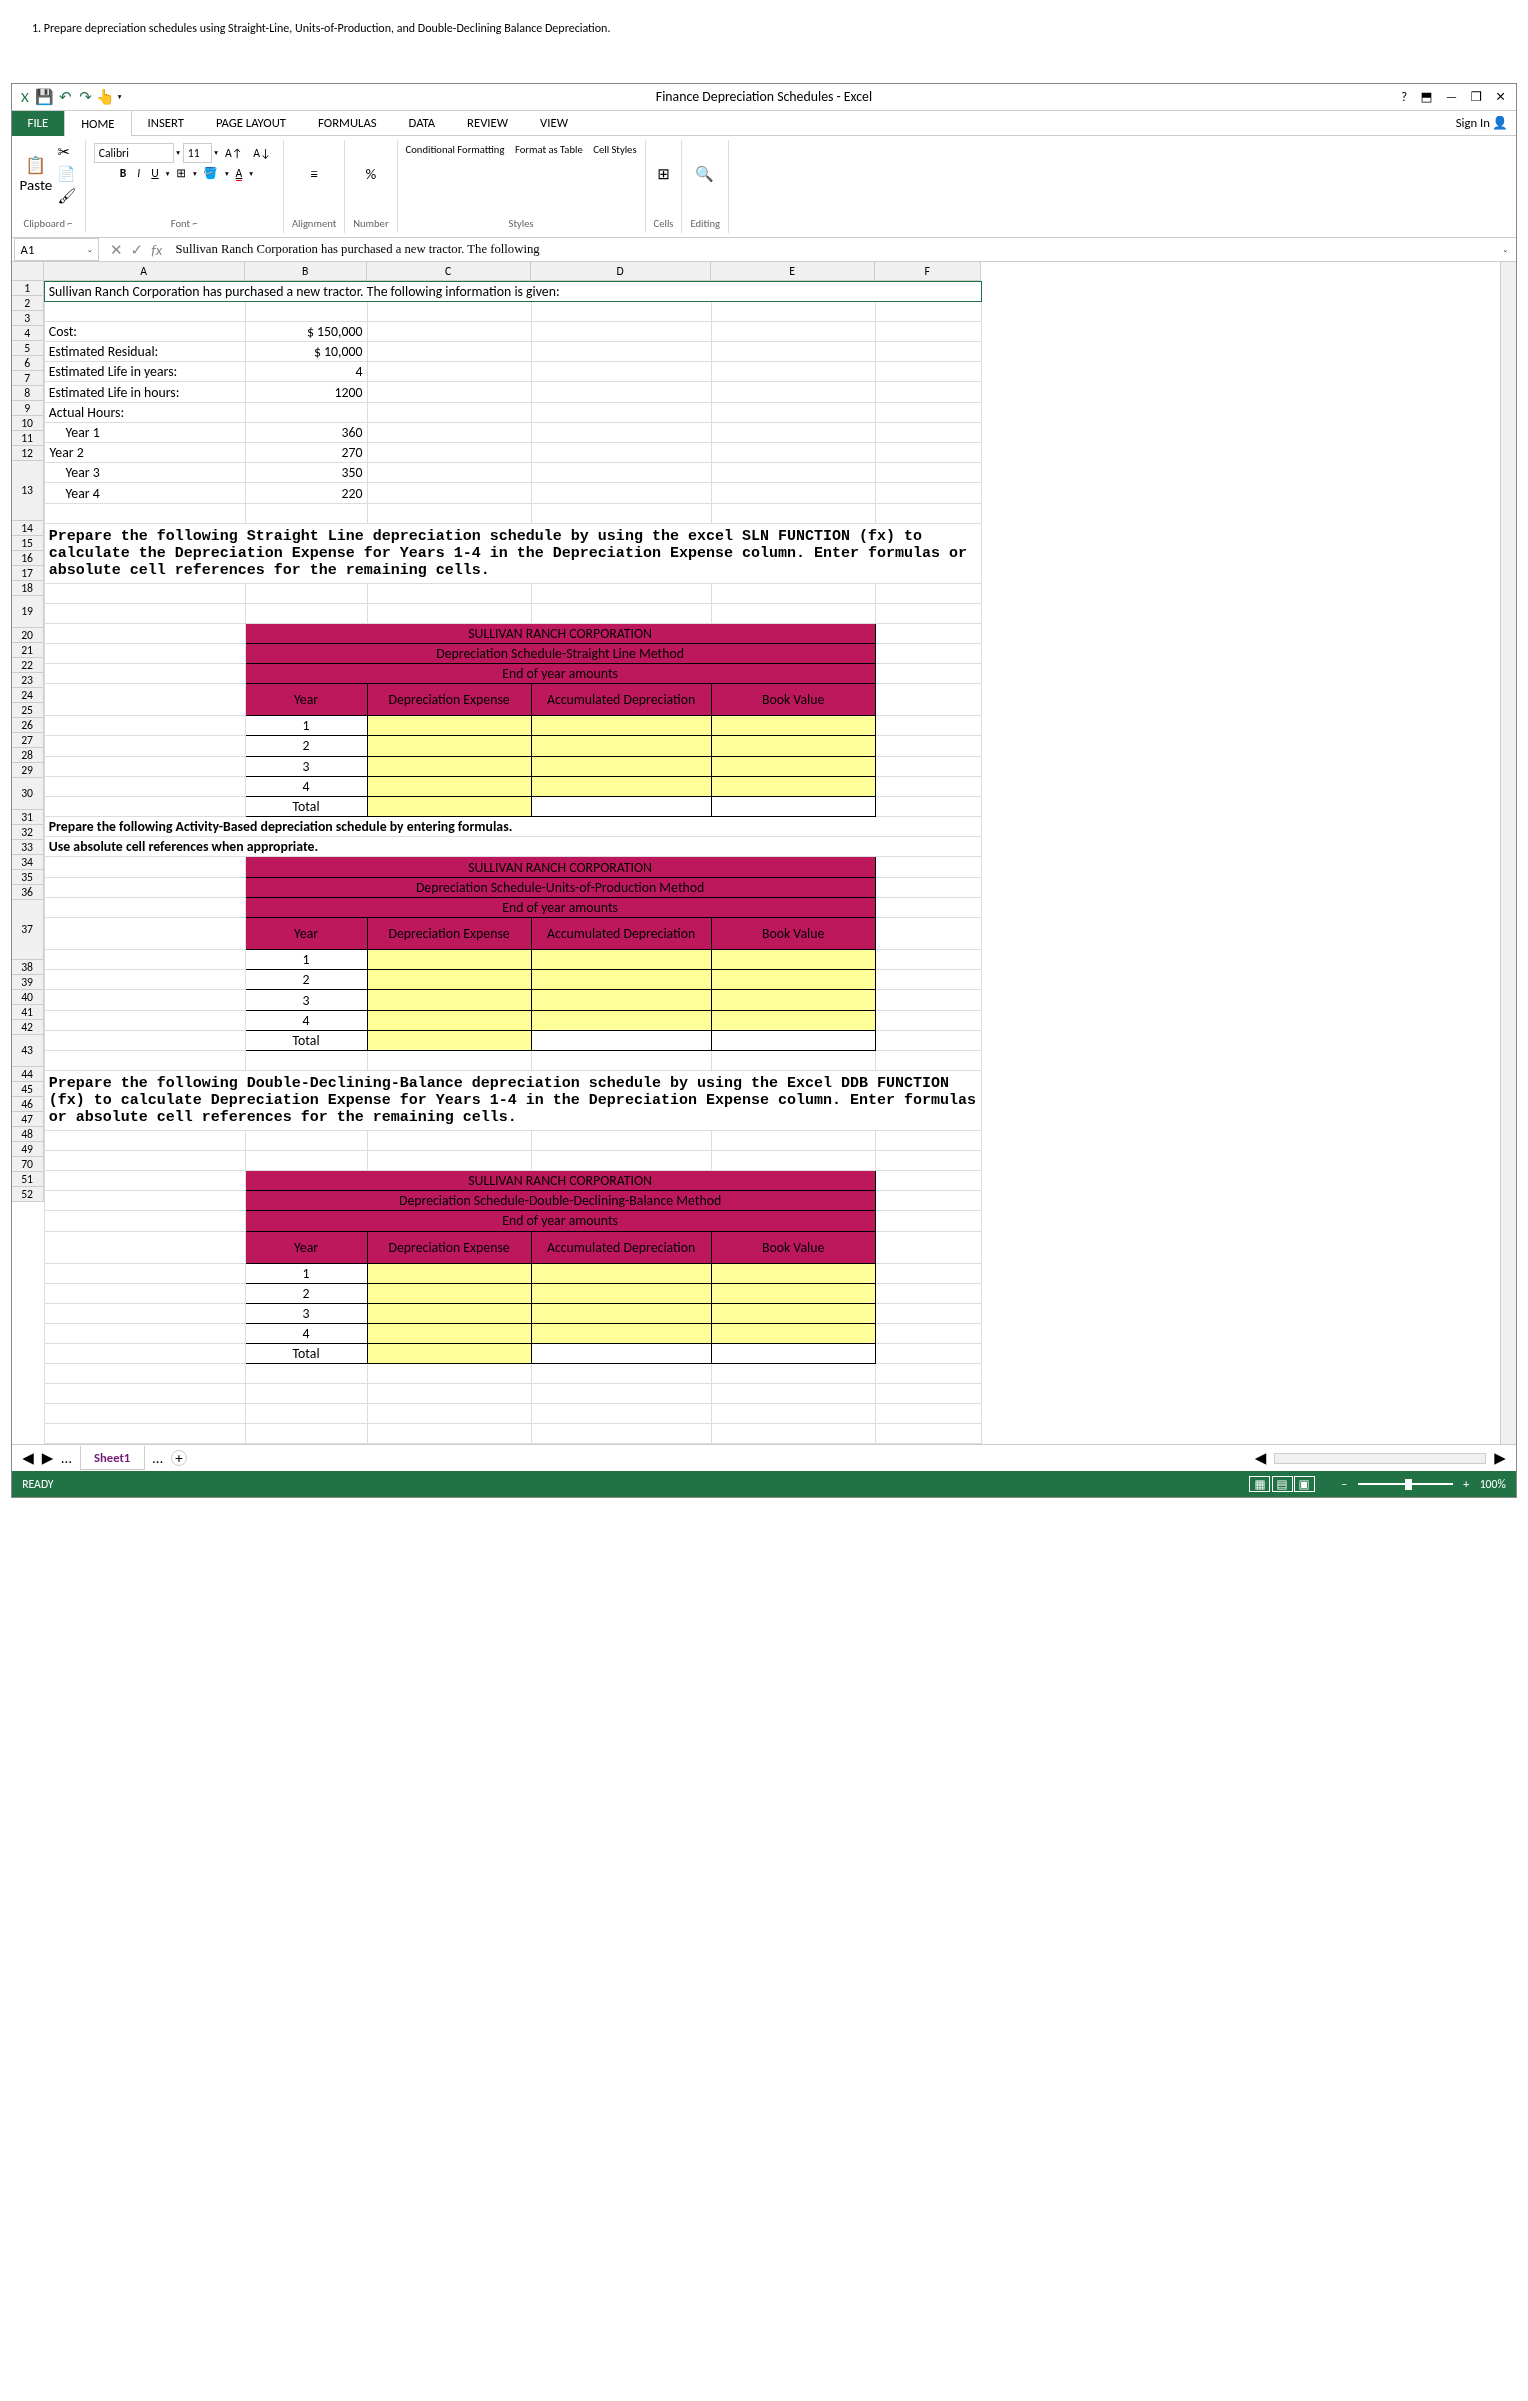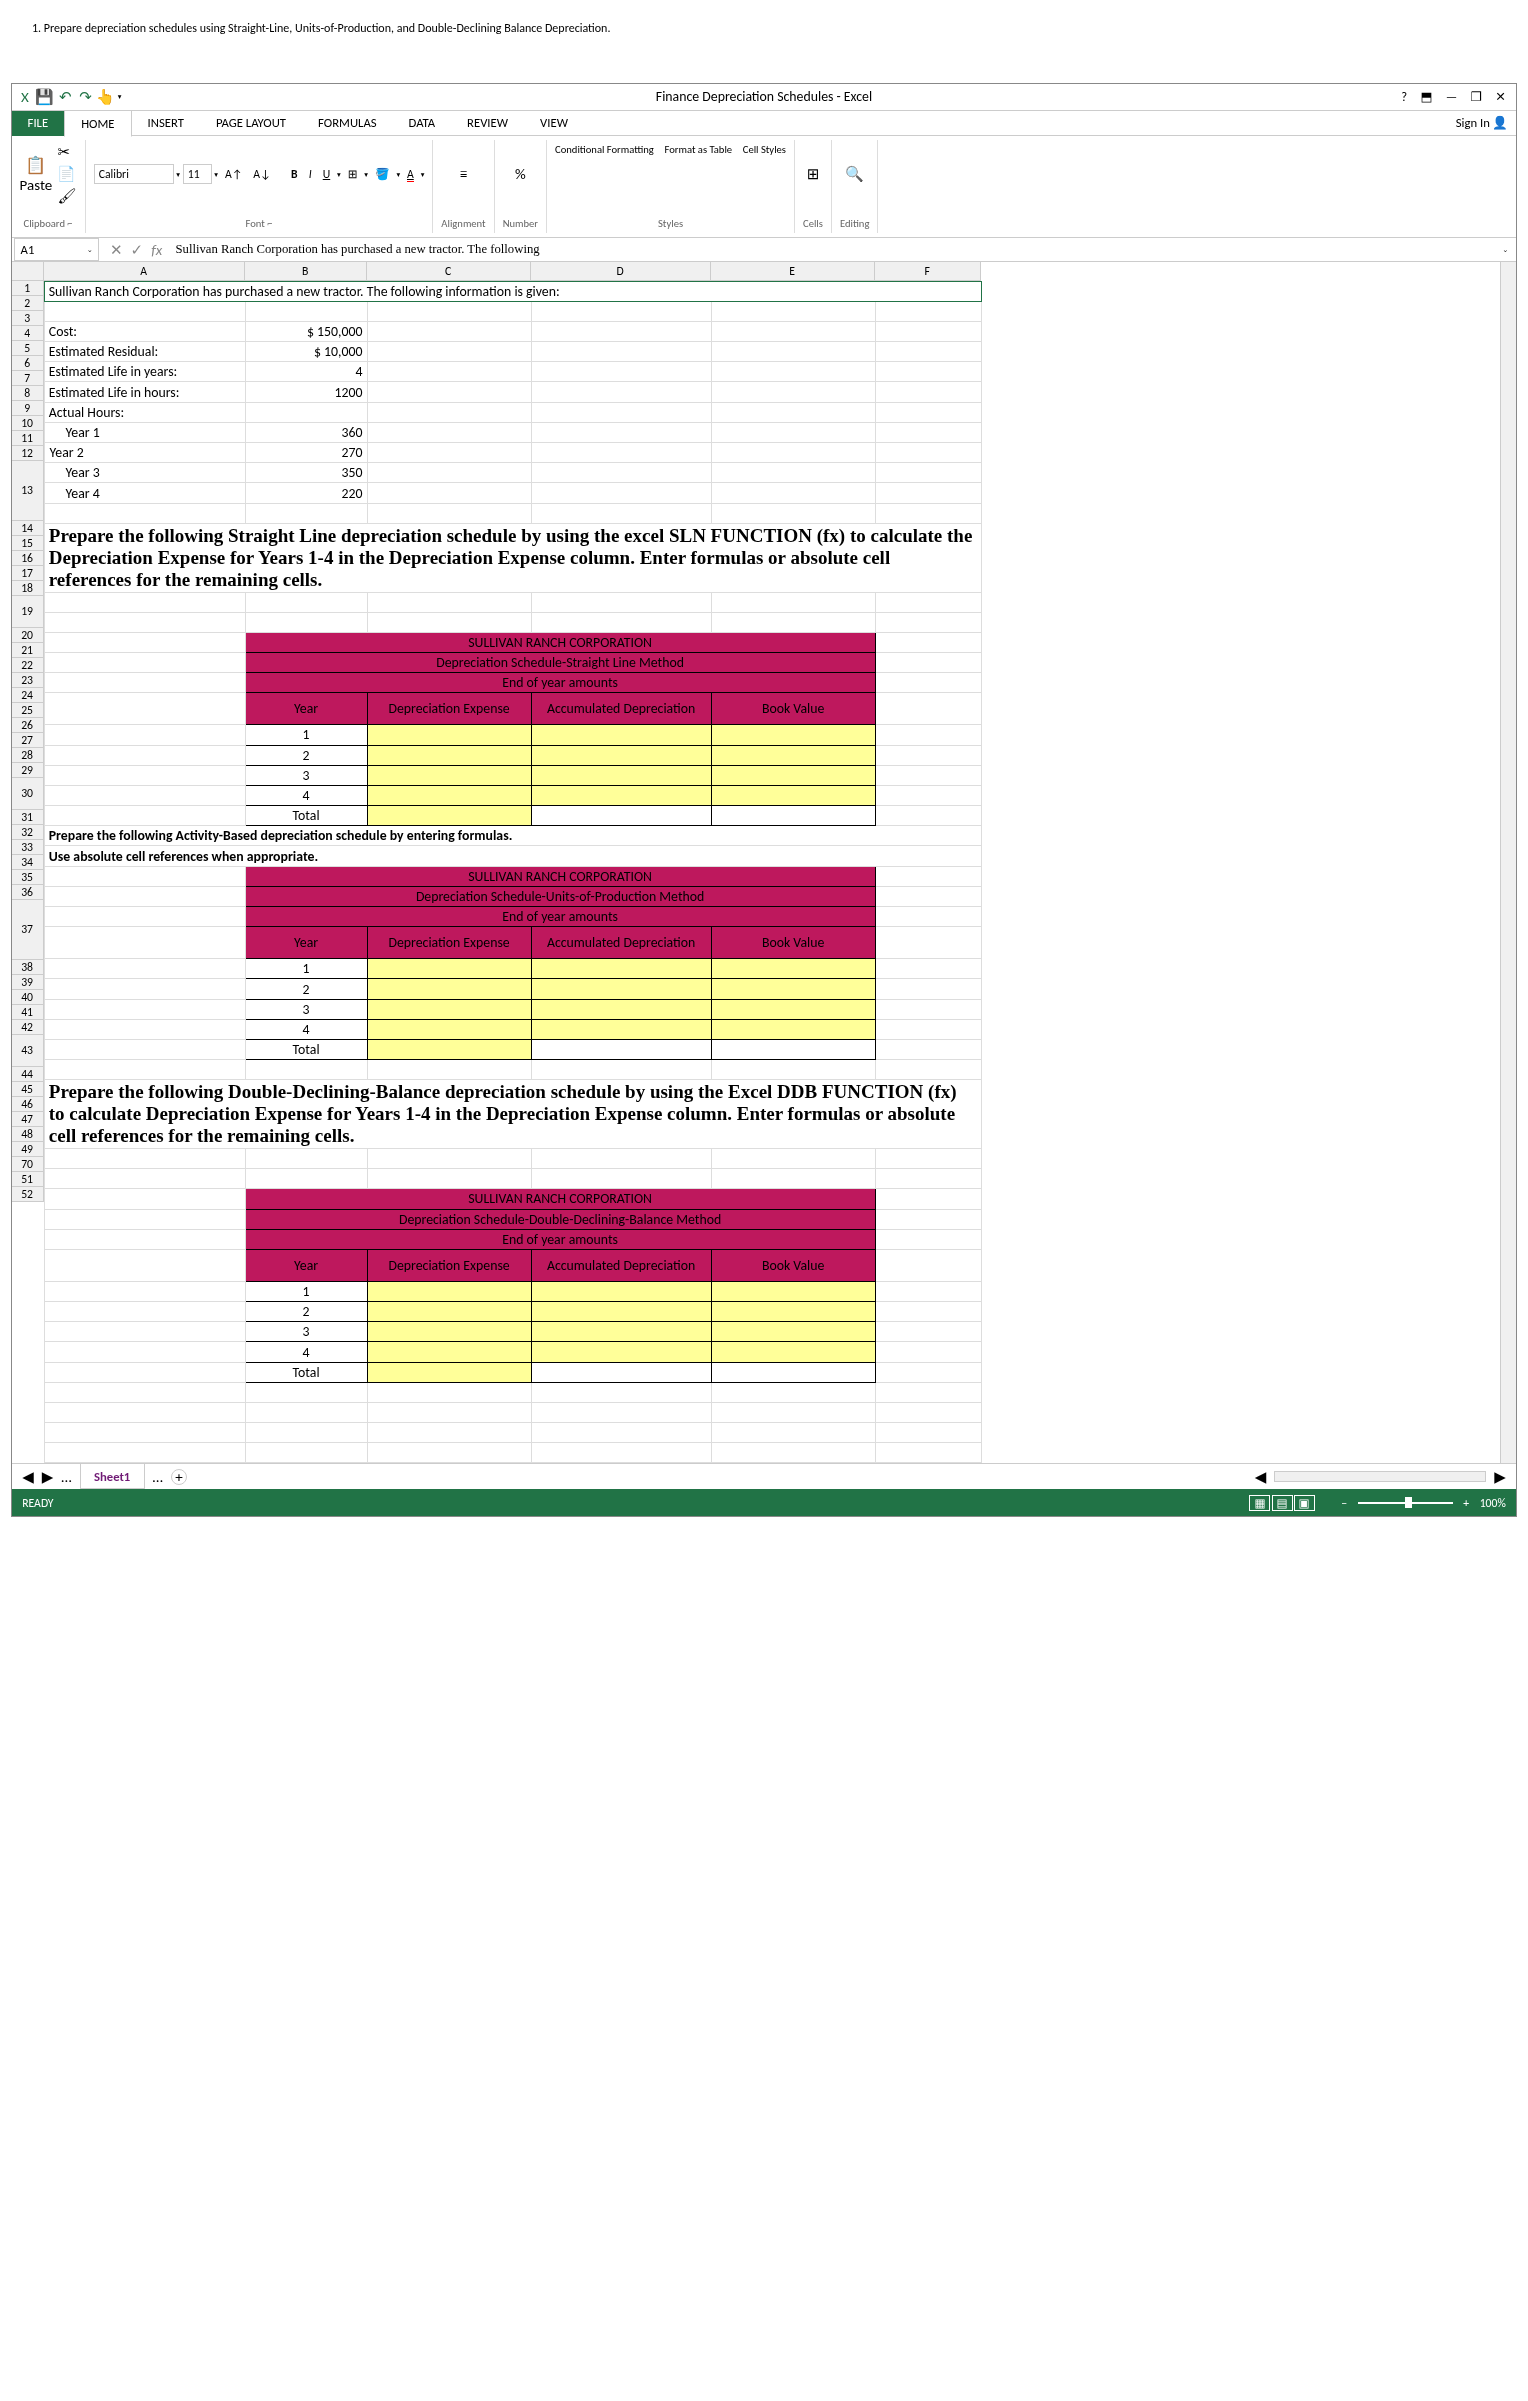--- a/index.html
+++ b/index.html
@@ -15,42 +15,42 @@
 .ribbon-tabs{display:flex;background:#fff;border-bottom:0.5px solid #ccc;height:25.5px;align-items:center}
 .tab{padding:5.3px 16px;font-size:12.7px;cursor:pointer}
 .tab.file{background:#217346;color:#fff}
 .tab.active{border:0.5px solid #ccc;border-bottom:0.5px solid #fff;margin-bottom:-0.5px;background:#fff}
 .signin{margin-left:auto;padding:4.2px 8px;font-size:12.7px;display:flex;align-items:center;gap:2.7px}
 .ribbon{display:flex;background:#fff;border-bottom:0.5px solid #ccc;padding:4.2px 0}
 .ribbon-group{border-right:0.5px solid #ddd;padding:2.7px 8px;display:flex;flex-direction:column;align-items:center;min-height:69px;justify-content:space-between}
 .group-content{display:flex;align-items:center;gap:5.3px;flex:1}
 .group-label{font-size:10.6px;color:#666;margin-top:12px}
 .clipboard-main{display:flex;flex-direction:column;align-items:center}
-.font-controls{display:flex;flex-direction:row;gap:12px}
+.font-controls{display:flex;flex-direction:column;gap:1px}
 .font-row{display:flex;gap:2.7px;align-items:center}
 .font-name-box{border:0.5px solid #ccc;padding:2.1px 21px 2.1px 4.2px;font-size:11.7px;min-width:80px}
 .font-size-box{border:0.5px solid #ccc;padding:2.1px 4.2px;font-size:11.7px;width:29px}
 .btn-sm{padding:2.1px 4.2px;border:none;background:none;font-size:11.7px;cursor:pointer}
 .namebox-bar{display:flex;border-bottom:0.5px solid #ccc;height:24px;align-items:center}
 .name-box{border:0.5px solid #ccc;padding:2.7px 5.3px;width:85px;margin:2.7px;font-size:12.7px;display:flex;justify-content:space-between;align-items:center}
 .fx-btns{display:flex;gap:8px;padding:0 8px;color:#888}
 .formula-bar{flex:1;padding:2.7px 5.3px;font-size:12.7px;font-family:'Times New Roman',serif}
 .corner{width:32px;height:18.6px;background:#f0f0f0;border-right:0.5px solid #ccc;border-bottom:0.5px solid #ccc}
 .col-h{height:18.6px;background:#f0f0f0;border-right:0.5px solid #ccc;border-bottom:0.5px solid #ccc;display:flex;align-items:center;justify-content:center;font-size:11.7px}
 .row-headers{display:flex;flex-direction:column}
 .row-h{width:32px;background:#f0f0f0;border-right:0.5px solid #ccc;border-bottom:0.5px solid #ccc;display:flex;align-items:center;justify-content:center;font-size:11.7px}
 .sheet-table{border-collapse:collapse;font-family:'Times New Roman',serif;font-size:13.8px}
 .sheet-table td{border:0.5px solid #ddd;padding:1.1px 4.2px;height:20px;vertical-align:middle}
 .col-A{width:201px}.col-B{width:122px}.col-C{width:164px}.col-D{width:180px}.col-E{width:164px}.col-F{width:106px}
 .bold{font-weight:bold}
 .right{text-align:right}
 .center{text-align:center}
 .hdr-bg{background:#be185d}
 .yellow-bg{background:#ffff99}
-.instruction-text{font-weight:bold;font-family:Liberation Serif, serif;font-size:19px;padding:2.7px}
+.instruction-text{font-weight:bold;font-family:Liberation Mono, monospace;font-size:15px;padding:2.7px}
 .sheet-tabs{display:flex;align-items:center;height:26.5px;border-top:0.5px solid #ccc;background:#fff;padding:0 10.6px;gap:8px}
 .sheet-tab{padding:4.2px 13.3px;border:0.5px solid #ccc;border-top:none;font-weight:bold;color:#701a75;font-size:12.7px}
 .status-bar{background:#217346;color:#fff;height:26.5px;display:flex;align-items:center;padding:0 10.6px;font-size:11.7px}
 .zoom{margin-left:auto;display:flex;align-items:center;gap:10.6px}
 .view-btns{display:flex;gap:1.1px;margin-right:16px}
 .view-btn{width:21px;height:16px;border:0.5px solid #fff;display:flex;align-items:center;justify-content:center}
 .slider{width:95px;height:2.1px;background:#fff;position:relative}
 .slider-thumb{position:absolute;width:6.4px;height:10.6px;background:#fff;top:-4.2px;left:50%}
 .scroll-v{width:16px;background:#f0f0f0;border-left:0.5px solid #ccc}
 .caret{font-size:7.4px}

